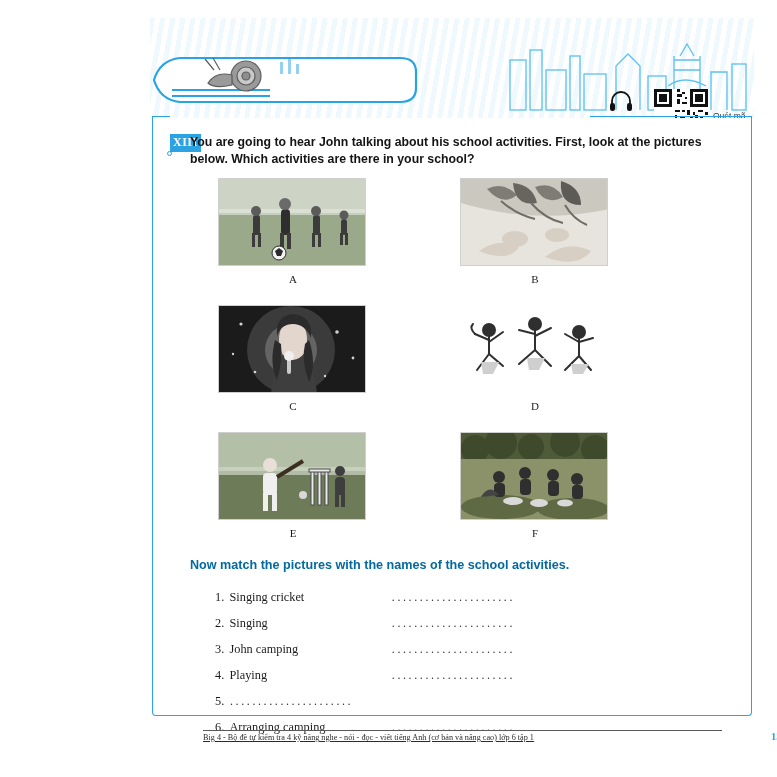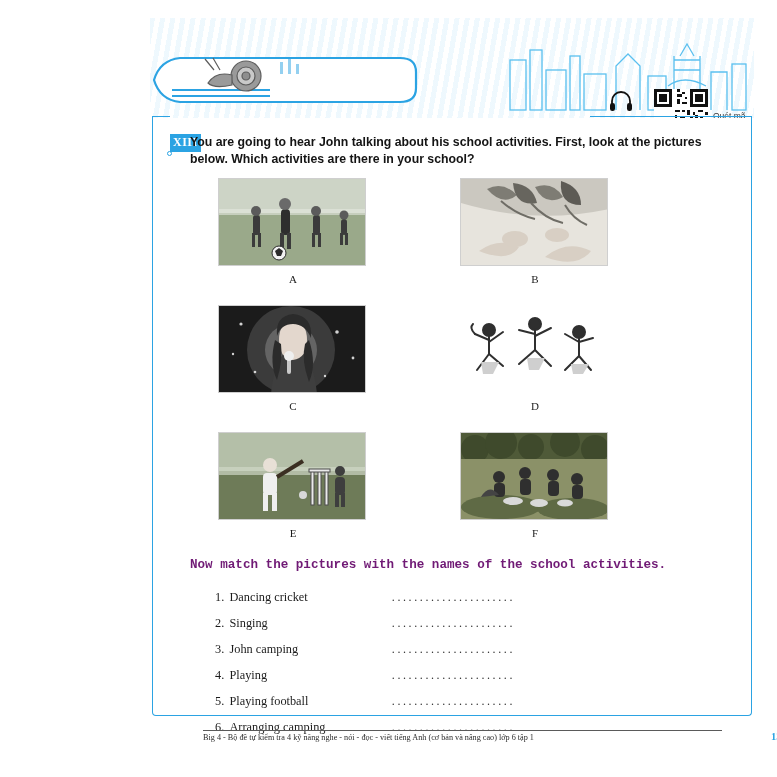--- a/index.html
+++ b/index.html
@@ -181,22 +181,22 @@
   .ph-camping {
     background: linear-gradient(#6f7d58 0 35%, #8a8f6c 35% 70%, #6a7350 70% 100%);
   }
 
   
   .match-heading {
     position: absolute;
     left: 190px; top: 558px;
     font-size: 12.6px;
     font-weight: bold;
-    color: #701a75;
-    font-family: Liberation Mono, monospace;
+    color: #0369a1;
+    font-family: Liberation Sans, sans-serif;
   }
   .match-list {
     position: absolute;
     left: 215px; top: 584px;
     width: 300px;
   }
   .match-row {
     height: 26px;
     display: flex;
     align-items: center;
@@ -212,20 +212,21 @@
     font-size: 12px;
   }
 
   
   .footer-text {
     position: absolute;
     left: 203px; top: 733px;
     font-size: 8.2px;
     color: #2b2b2b;
     font-family: "Liberation Serif", serif;
+    text-decoration: underline;
   }
   .footer-rule {
     position: absolute;
     left: 203px; top: 730px;
     width: 519px; height: 0;
     border-top: .8px solid #5a5a5a;
   }
   .page-num {
     position: absolute;
     left: 730px; top: 731px;
@@ -539,41 +540,40 @@
       </div>
       <div class="photo-label">F</div>
     </div>
   </div>
 
   <div class="match-heading">Now match the pictures with the names of the school activities.</div>
 
   <div class="match-list">
     <div class="match-row">
       <span class="match-num">1.</span>
-      <span class="match-name">Dancing cricket</span>
+      <span class="match-name">Singing cricket</span>
       <span class="match-dots">......................</span>
     </div>
     <div class="match-row">
       <span class="match-num">2.</span>
       <span class="match-name">Singing</span>
       <span class="match-dots">......................</span>
     </div>
     <div class="match-row">
       <span class="match-num">3.</span>
       <span class="match-name">John camping</span>
       <span class="match-dots">......................</span>
     </div>
     <div class="match-row">
       <span class="match-num">4.</span>
       <span class="match-name">Playing</span>
       <span class="match-dots">......................</span>
     </div>
     <div class="match-row">
       <span class="match-num">5.</span>
-      <span class="match-name">Playing football</span>
       <span class="match-dots">......................</span>
     </div>
     <div class="match-row">
       <span class="match-num">6.</span>
       <span class="match-name">Arranging camping</span>
       <span class="match-dots">......................</span>
     </div>
   </div>
 
   <div class="footer-rule"></div>

